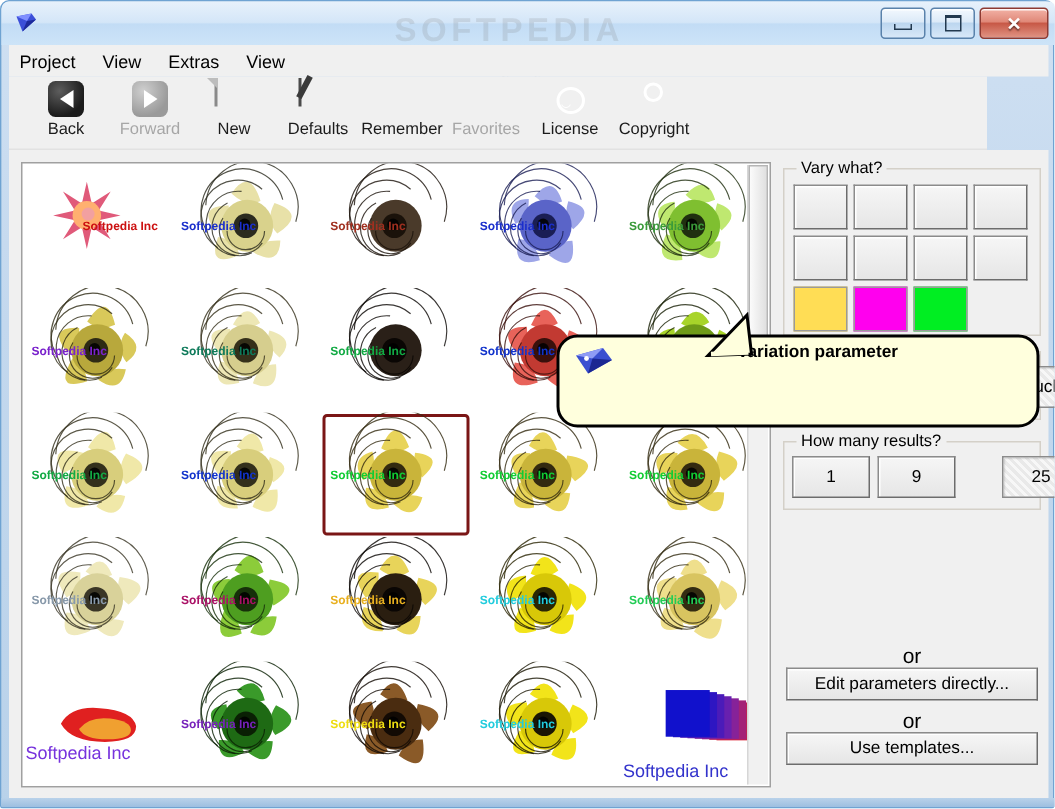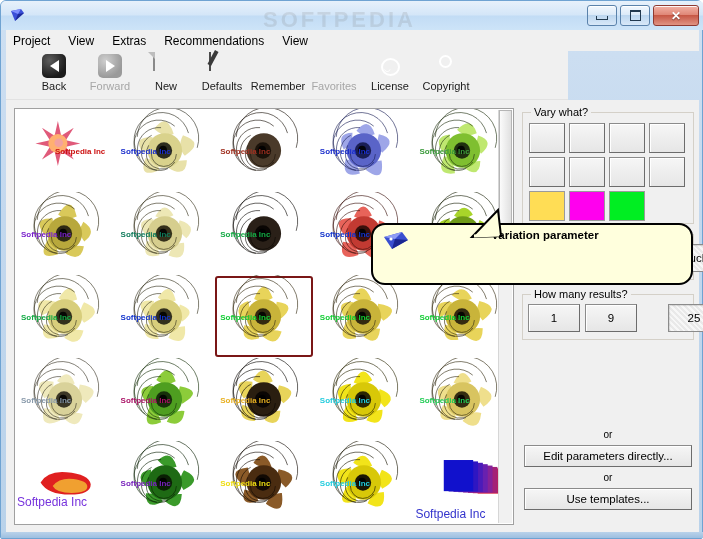--- a/index.html
+++ b/index.html
@@ -62,24 +62,24 @@
   }
   .menu-item {
     font-size: 12px; color: #000;
     padding: 2px 10px 2px 0; margin-right: 8px;
     white-space: nowrap; cursor: default;
   }
 
   
   #toolbar {
     position: absolute; left: 5px; top: 50px;
-    width: 562px; height: 49px;
+    width: 652px; height: 49px;
     background: #f0f0f0;
     display: flex; align-items: flex-start;
-    padding-left: 20px; box-sizing: border-box;
+    padding-left: 10px; box-sizing: border-box;
     border-bottom: 1px solid #e2e2e2;
   }
   .tool-btn {
     width: 56px; display: flex; flex-direction: column;
     align-items: center; cursor: default; padding-top: 2px;
   }
   .tool-ico { width: 26px; height: 26px; position: relative; }
   .tool-lbl { font-size: 11px; color: #1b1b1b; margin-top: 1px; white-space: nowrap; }
   .tool-btn.disabled .tool-lbl { color: #a6a6a6; }
 
@@ -252,21 +252,21 @@
   .trio { position: absolute; left: 5px; top: 9px; display: flex; gap: 5px; }
   .trio .btn { width: 52px; height: 28px; }
 
   #vary-btn {
     position: absolute; left: 2px; top: 248px;
     width: 168px; height: 72px;
     font-size: 13px; font-weight: bold;
   }
   .or-lbl {
     position: absolute; left: 0; width: 172px;
-    text-align: center; font-size: 10px; color: #000;
+    text-align: center; font-size: 14px; color: #000;
   }
   #or1 { top: 325px; }
   #edit-btn { position: absolute; left: 2px; top: 341px; width: 168px; height: 22px; }
   #or2 { top: 368px; }
   #tmpl-btn { position: absolute; left: 2px; top: 384px; width: 168px; height: 22px; text-align: center; }
 
   
   #tooltip {
     position: absolute; left: 365px; top: 123px;
     width: 322px; height: 62px;
@@ -325,21 +325,20 @@
   </div>
 
   <div class="wm" id="wm1">SOFTPEDIA</div>
   <div class="wm" id="wm2">www.softpedia.com</div>
   <div class="wm" id="wm3">www.softpedia.com</div>
 
   <div id="menubar">
     <div class="menu-item">Project</div>
     <div class="menu-item">View</div>
     <div class="menu-item">Extras</div>
-    <div class="menu-item">Recommendations</div>
     <div class="menu-item">View</div>
   </div>
 
   <div id="toolbar">
 
     <div class="tool-btn">
       <span class="tool-ico">
         <span class="ic-back">
             <span class="arr l"></span>
           </span>

